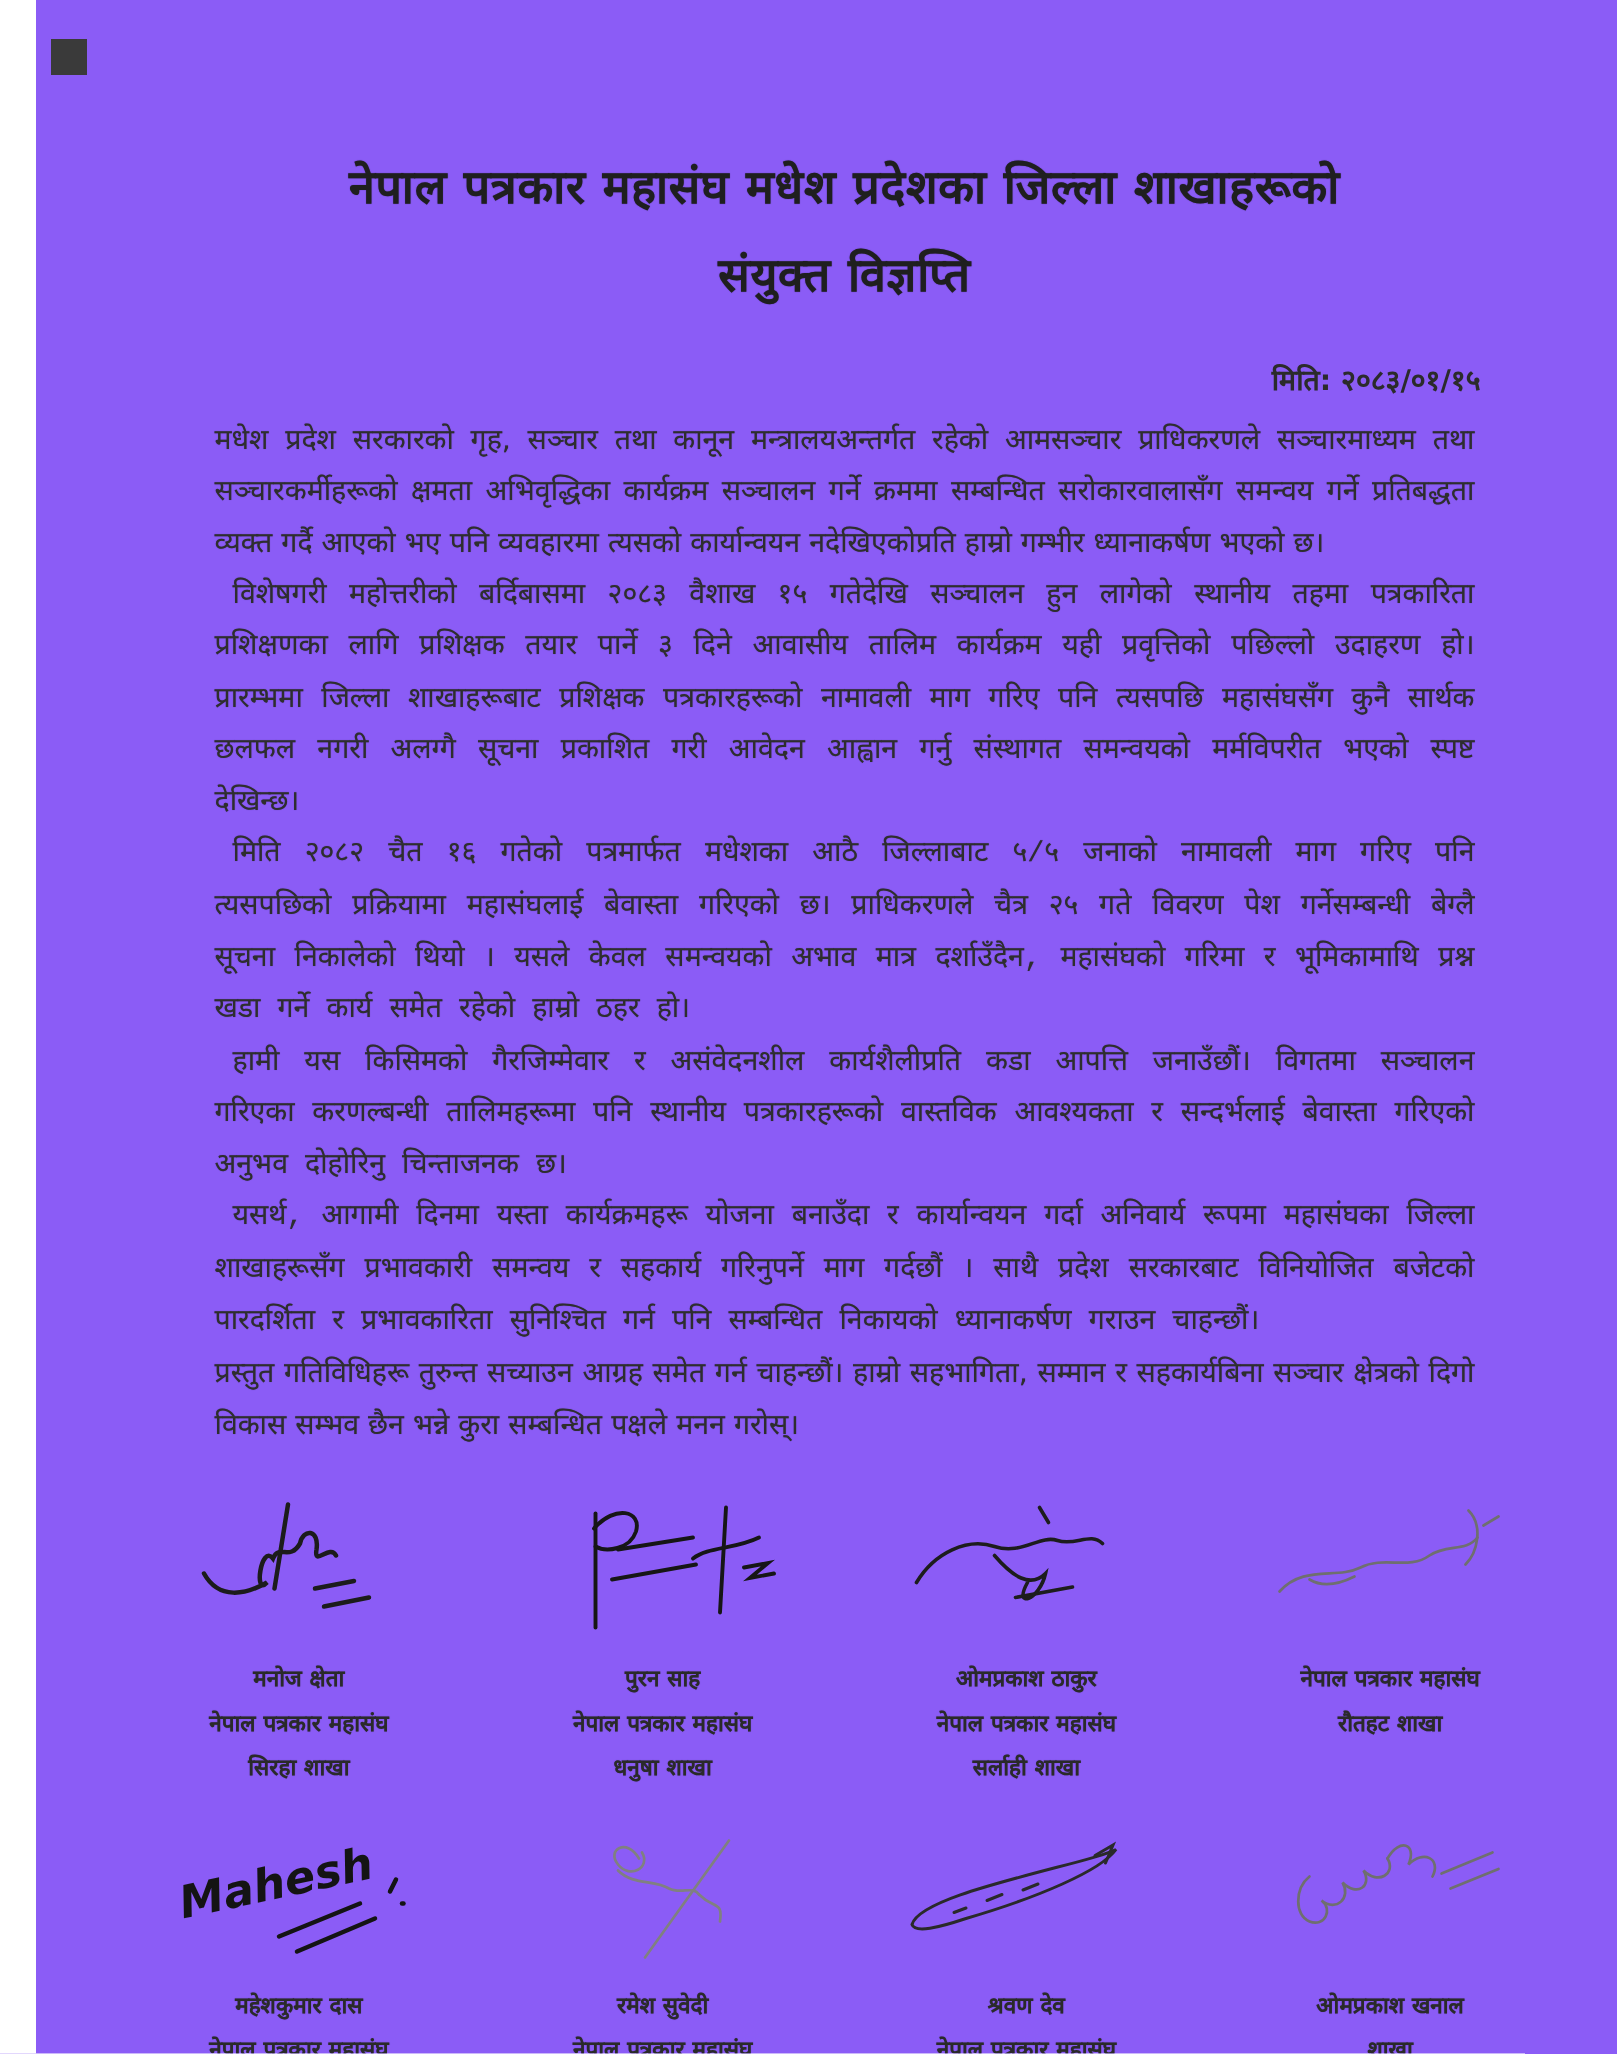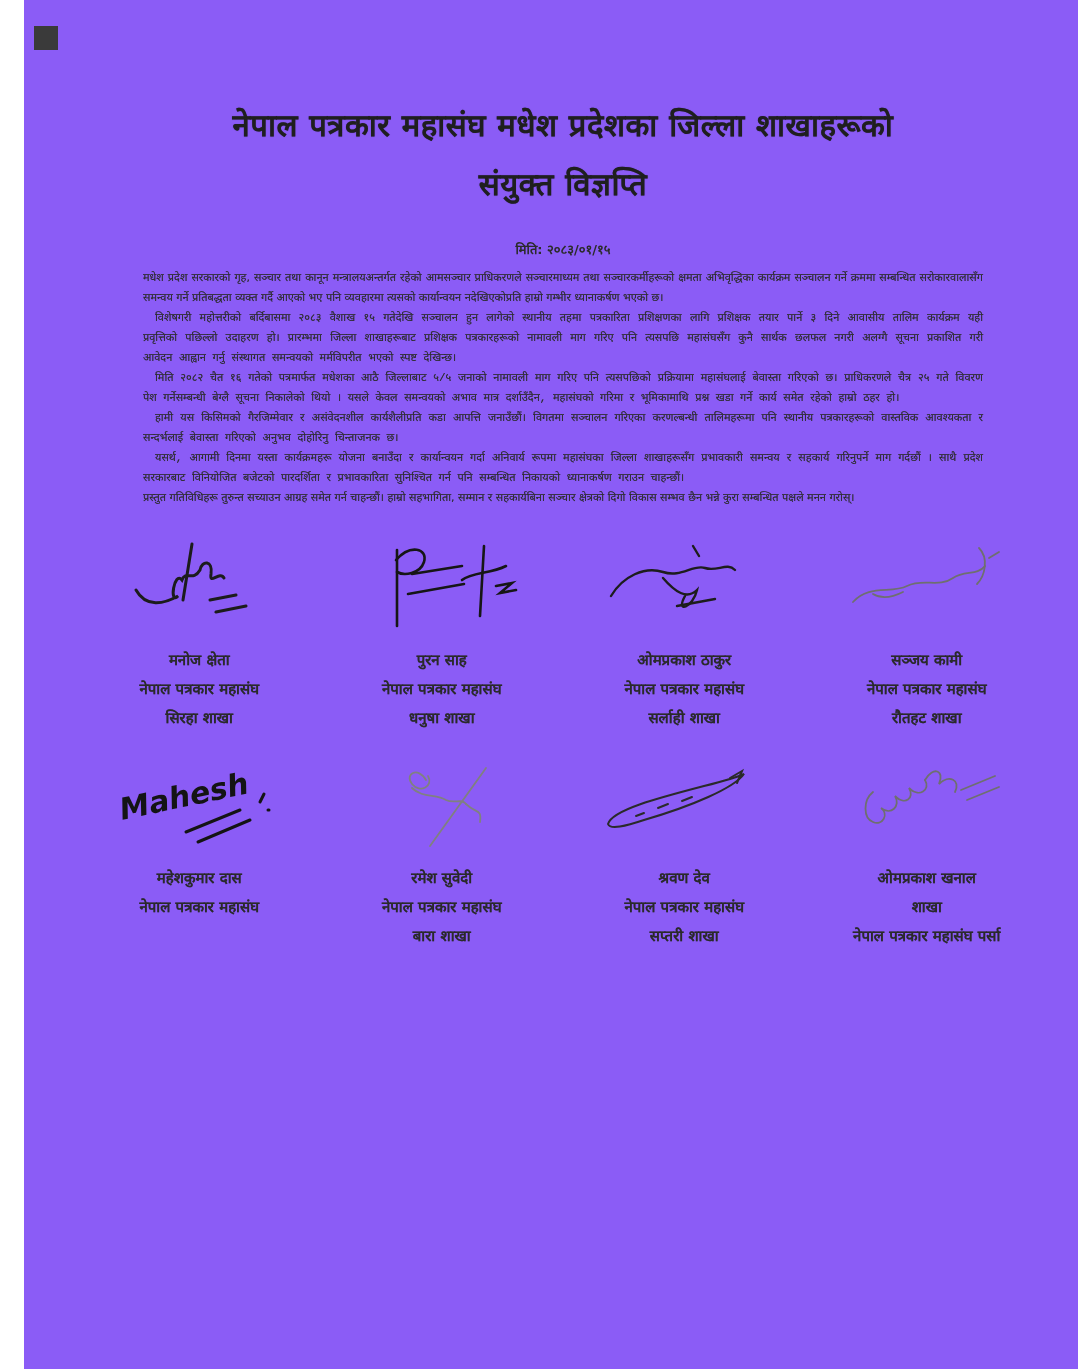--- a/index.html
+++ b/index.html
@@ -34,30 +34,30 @@
     font-weight: 700;
     line-height: 1.9;
     color: #1f1f1f;
     letter-spacing: 0.5px;
     text-shadow: 0 0 0.7px rgba(0,0,0,0.5);
   }
   .title .t-line { display: block; }
   .date-line {
     width: 848px;
     margin: 26px auto 0 auto;
-    text-align: center;
-    font-size: 13px;
+    text-align: right;
+    font-size: 19px;
     font-weight: 700;
     color: #2b2b2b;
   }
   .body-text {
     width: 840px;
     margin: 10px auto 0 auto;
     text-align: justify;
-    font-size: 11px;
+    font-size: 19px;
     line-height: 1.82;
     color: #2e2e2e;
     text-shadow: 0 0 0.6px rgba(20,20,20,0.45);
   }
   .body-text p { margin: 0; }
   .body-text p.ind { text-indent: 12px; font-family: Liberation Mono, monospace; }
   .sig-grid {
     width: 960px;
     margin: 26px auto 0 auto;
     display: grid;
@@ -163,21 +163,20 @@
     <div class="sig-cell">
       <div class="sig-art">
         <svg width="175" height="112" viewBox="0 0 175 112" fill="none" stroke="#6f6f6f" stroke-width="1.8" stroke-linecap="round">
           <path d="M14,68 C30,50 52,60 68,52 C84,44 100,54 114,44 C126,36 138,42 146,32"></path>
           <path d="M140,14 C150,24 146,42 138,50"></path>
           <path d="M150,24 l10,-6"></path>
           <path d="M34,60 C44,66 56,62 64,58"></path>
         </svg>
       </div>
       <div class="sig-lines">
-        <span>सञ्जय कामी</span>
         <span>नेपाल पत्रकार महासंघ</span>
         <span>रौतहट शाखा</span>
       </div>
     </div>
 
     <div class="sig-cell">
       <div class="sig-art">
         <svg width="175" height="100" viewBox="0 0 175 100" fill="none" stroke="#141414" stroke-width="3" stroke-linecap="round">
           <text x="10" y="62" transform="rotate(-12 10 62)" font-family="DejaVu Sans, sans-serif" font-style="italic" font-weight="bold" font-size="30" fill="#141414" stroke="none">Mahesh</text>
           <path d="M74,74 l54,-22"></path>

